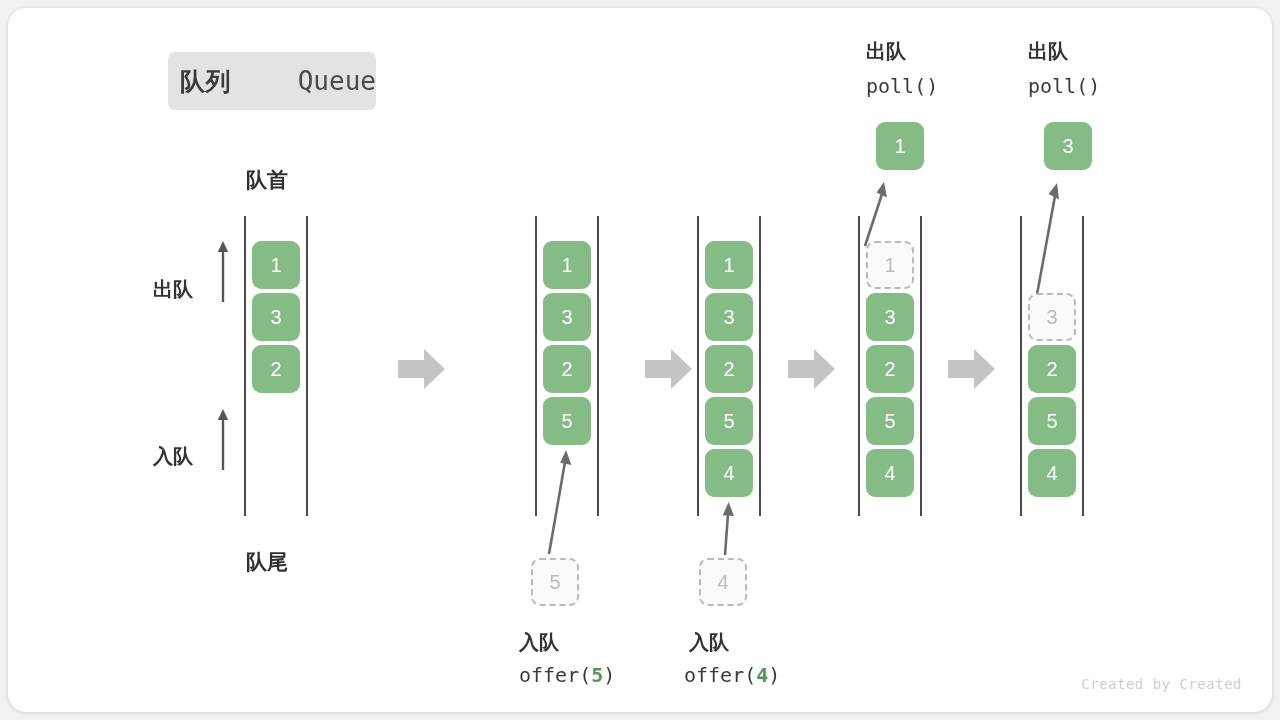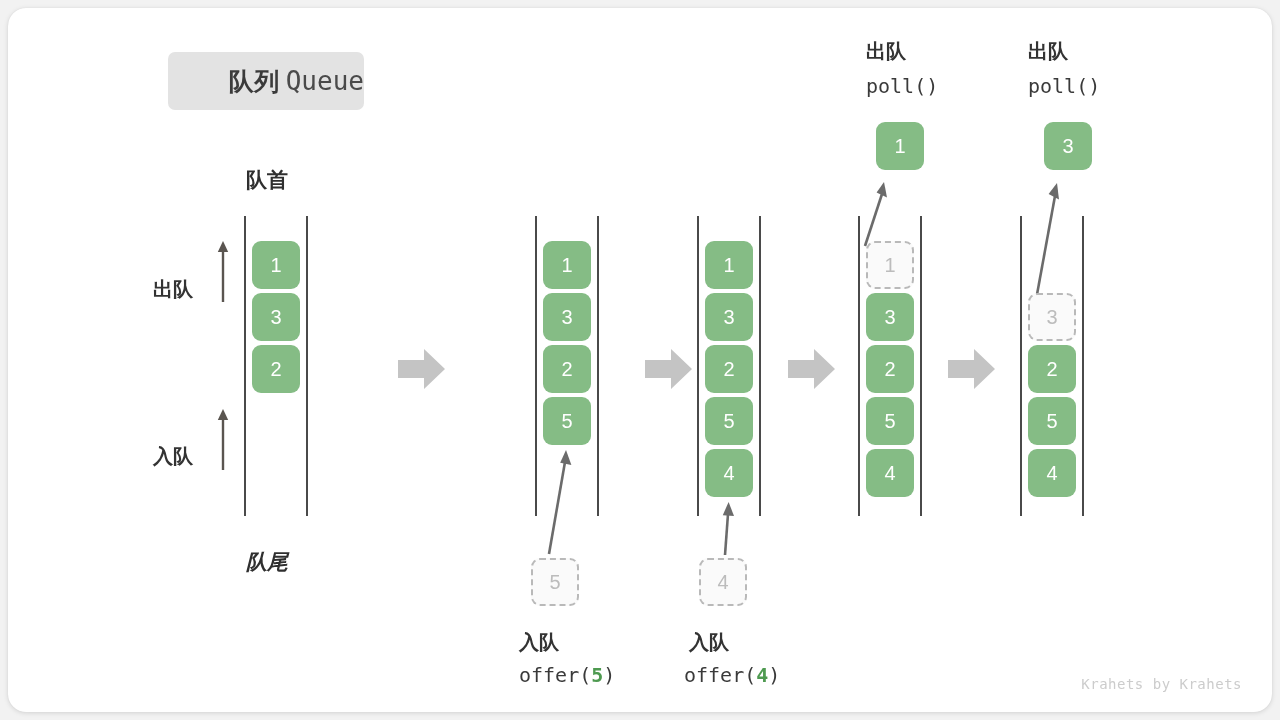--- a/index.html
+++ b/index.html
@@ -27,22 +27,23 @@
   .abs { position: absolute; }
 
   
   #title-badge {
     left: 160px; top: 44px;
     width: 196px; height: 58px;
     background: #e3e3e3;
     border-radius: 7px;
     display: flex;
     align-items: center;
-    justify-content: flex-end;
-    gap: 6px;
+    justify-content: space-between;
+    gap: 25px;
+    padding-left: 12px;
   }
   #title-badge .cn {
     font-size: 25px;
     font-weight: bold;
     color: #3b3b3b;
     letter-spacing: 0.5px;
   }
   #title-badge .en {
     font-family: "DejaVu Sans Mono", "Liberation Mono", monospace;
     font-size: 26px;
@@ -142,21 +143,21 @@
 
 <div id="card" class="abs">
 
   <div id="title-badge" class="abs">
     <span class="cn">队列</span>
     <span class="en">Queue</span>
   </div>
 
   <div class="abs cn-head" style="left:238px; top:158px;">队首</div>
 
-  <div class="abs cn-head" style="left:238px; top:540px;font-style:italic;">队尾</div>
+  <div class="abs cn-head" style="left:238px; top:540px;">队尾</div>
 
   <div class="abs cn-bold" style="left:145px; top:268px;">出队</div>
   <div class="abs v-arrow" style="left:208px; top:232px;">
     <svg width="14" height="62" viewBox="0 0 14 62">
       <line x1="7" y1="62" x2="7" y2="10" stroke="#5a5550" stroke-width="2.4"></line>
       <path d="M7 1 L12.2 12 L1.8 12 Z" fill="#5a5550"></path>
     </svg>
   </div>
 
   <div class="abs cn-bold" style="left:145px; top:435px;">入队</div>
@@ -287,15 +288,15 @@
   <div class="abs rail" style="left:1012px; top:208px; height:300px;"></div>
   <div class="abs rail" style="left:1074px; top:208px; height:300px;"></div>
   <div class="abs" style="left:1020px; top:233px;">
     <div class="cell empty"></div>
     <div class="cell ghost" style="margin-top:4px;">3</div>
     <div class="cell" style="margin-top:4px;">2</div>
     <div class="cell" style="margin-top:4px;">5</div>
     <div class="cell" style="margin-top:4px;">4</div>
   </div>
 
-  <div id="watermark" class="abs">Krahets by Krahets</div>
+  <div id="watermark" class="abs">Created by Created</div>
 
 </div>
 
 </body></html>

